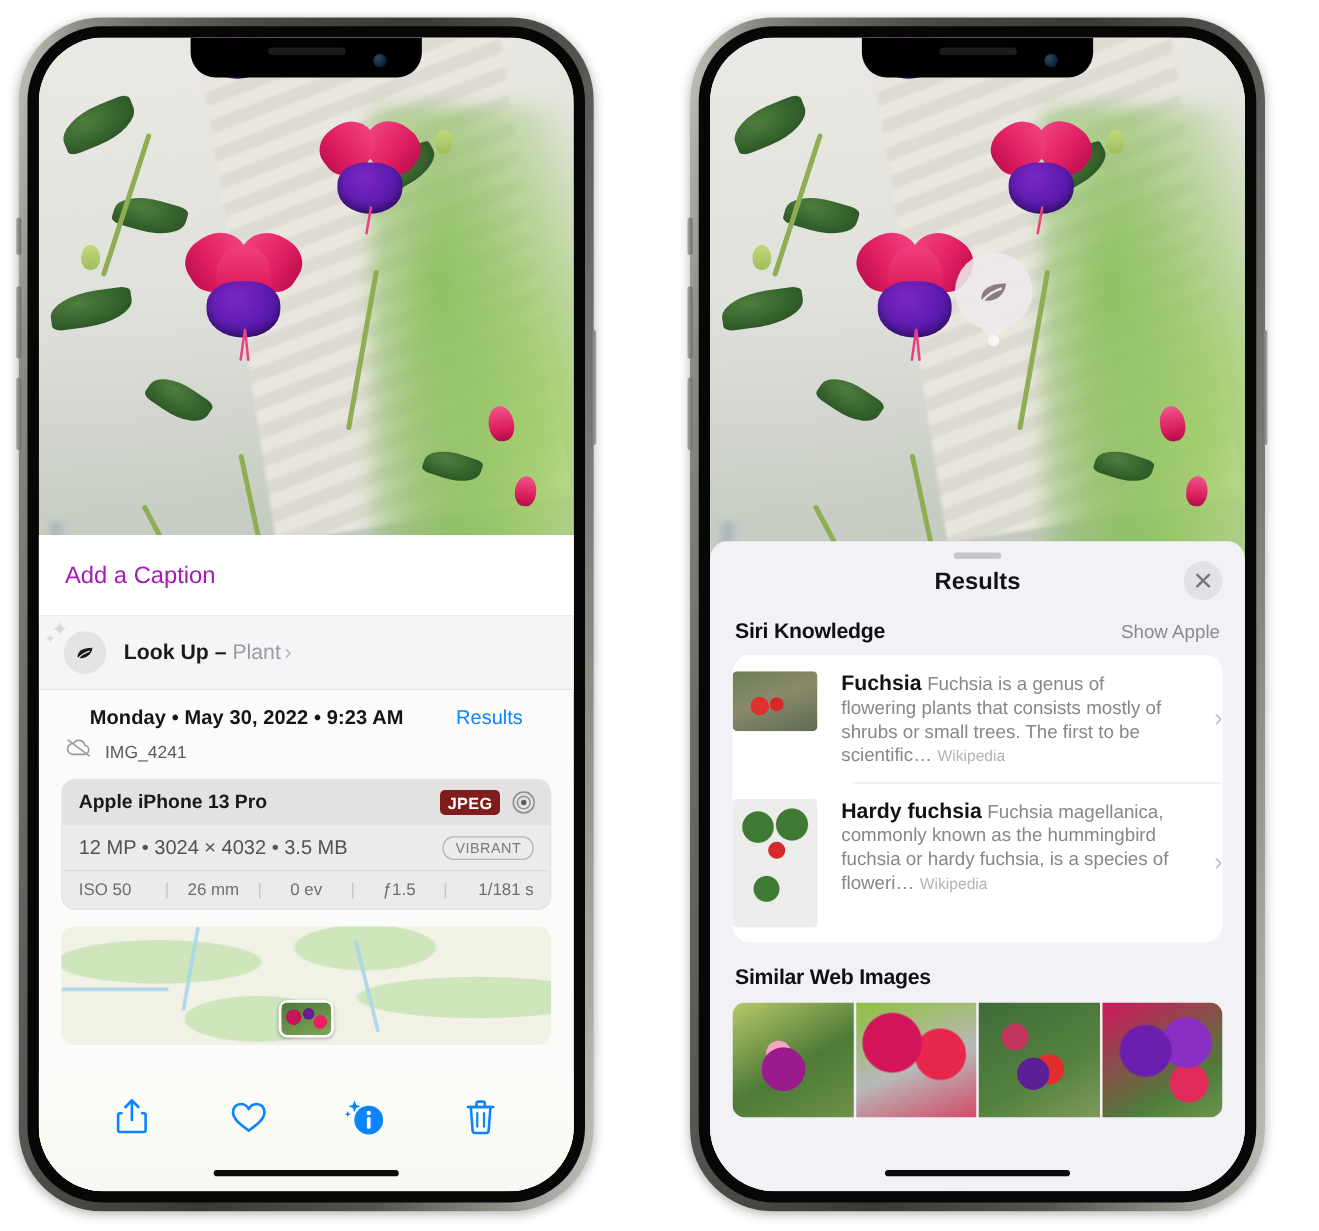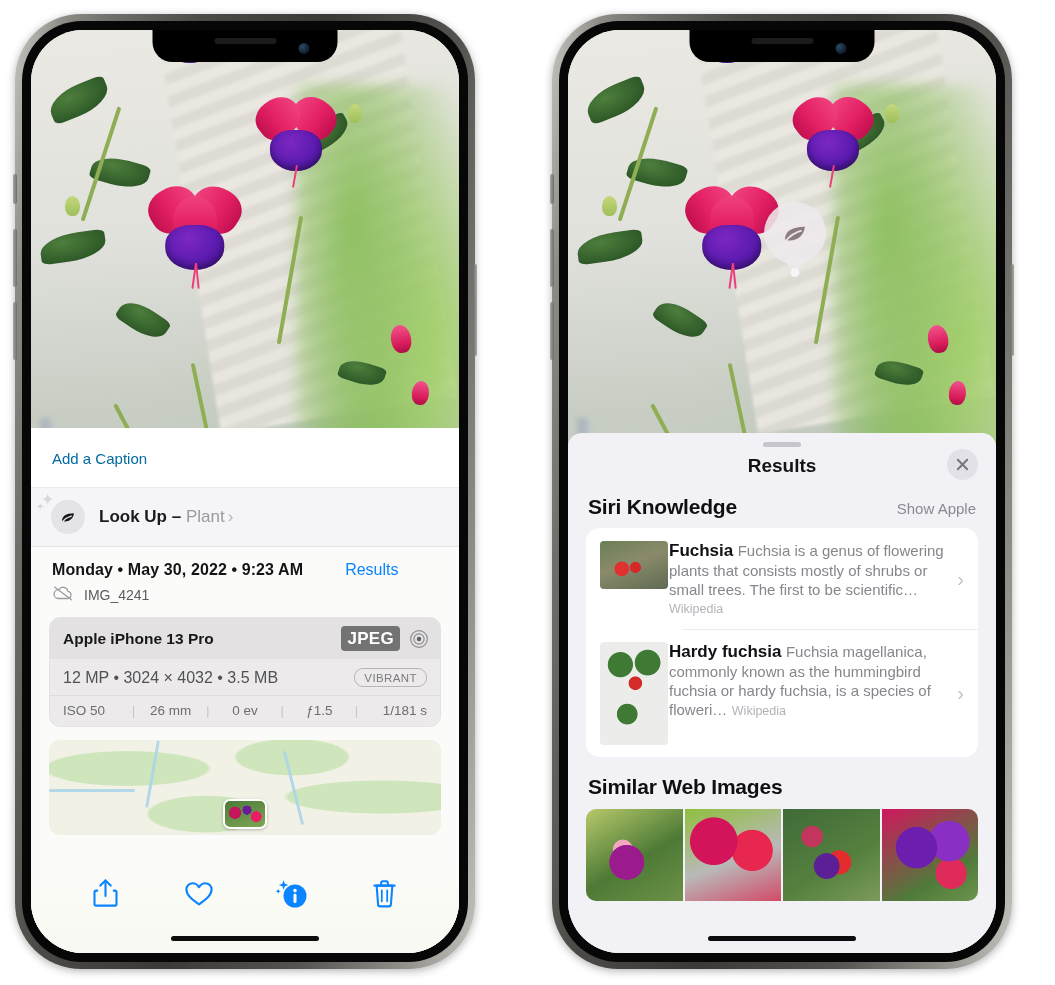--- a/index.html
+++ b/index.html
@@ -127,21 +127,21 @@
   }
   .bud.green { background: linear-gradient(180deg,#c3d87c 0%,#9fbf5a 100%); }
 
   
   .info-sheet {
     position: absolute; left:0; right:0; bottom:0; height: 525px;
     background: #fbfbfa; z-index: 20;
     display: flex; flex-direction: column;
   }
   .caption-row {
-    padding: 22px 21px 20px; font-size: 15px; color: #0369a1;
+    padding: 22px 21px 20px; font-size: 19px; color: #a21caf;
     background:#fff; border-bottom: 1px solid #eceaea;
   }
   .lookup-row {
     display: flex; align-items: center; gap: 14px;
     padding: 12px 21px 12px 20px; background: #f5f5f7;
     border-bottom: 1px solid #e6e5e6;
   }
   .leaf-badge {
     position: relative; width: 34px; height: 34px; border-radius: 50%;
     background: #e4e3e6; display:flex; align-items:center; justify-content:center; flex:0 0 auto;
@@ -149,39 +149,39 @@
   .leaf-badge .spark {
     position: absolute; color: #d8d7da; font-size: 13px; line-height: 1;
   }
   .leaf-badge .spark.a { top: -8px; left: -10px; font-size: 16px; }
   .leaf-badge .spark.b { top: 2px;  left: -15px; font-size: 10px; }
   .lookup-text { font-size: 17px; font-weight: 700; color: #1b1b1d; }
   .lookup-text .sub { font-weight: 400; color: #9a9a9f; }
   .lookup-text .chev { color: #b5b5ba; font-weight: 400; margin-left: 3px; }
 
   .meta-row {
-    padding: 14px 21px 4px; display:flex; justify-content:flex-start; align-items:flex-start;gap:42px;
+    padding: 14px 21px 4px; display:flex; justify-content:center; align-items:flex-start;gap:42px;
   }
   .meta-date { font-size: 16px; font-weight: 700; color: #141416; letter-spacing: .1px; }
   .adjust { font-size: 16px; color: #0a84ff; }
   .file-row { display:flex; align-items:center; gap: 10px; padding: 2px 21px 12px; }
   .file-name { font-size: 14px; color: #5b5b60; }
 
   .exif-card {
     margin: 0 18px; border-radius: 11px; overflow: hidden;
     background: #eceaea; border: 1px solid #e4e2e2;
   }
   .exif-head {
     display:flex; align-items:center; justify-content:space-between;
     padding: 8px 11px 8px 13px; background: #e3e1e1;
   }
   .exif-head .title { font-size: 15.5px; font-weight: 700; color: #19191b; }
   .exif-head .right { display:flex; align-items:center; gap: 9px; }
   .tag-jpeg {
-    background: #737373; color:#fff; font-size: 17px; font-weight: 700;
+    background: #7f1d1d; color:#fff; font-size: 13px; font-weight: 700;
     padding: 2.5px 6px; border-radius: 4px; letter-spacing: .3px;
   }
   .raw-icon { width: 20px; height: 20px; }
   .exif-body { padding: 9px 13px 8px; background: #eceaea; }
   .exif-l1 { font-size: 15.5px; color: #515156; margin-bottom: 4px; }
   .exif-l2row { display:flex; align-items:center; justify-content:space-between; }
   .exif-l2 { font-size: 16px; color: #515156; }
   .tag-vibrant {
     border: 1px solid #b6b5ba; color:#7b7a80; font-size: 11.5px;
     padding: 2.5px 9px; border-radius: 9px; letter-spacing: .4px;
@@ -240,24 +240,24 @@
   .results-head { position: relative; padding: 8px 0 16px; }
   .results-title { text-align:center; font-size: 19px; font-weight: 700; color:#131316; }
   .close-btn {
     position:absolute; right: 18px; top: 2px; width: 31px; height: 31px;
     border-radius: 50%; background:#e2e1e7; display:flex; align-items:center; justify-content:center;
   }
   .sec-head {
     display:flex; align-items: baseline; justify-content: space-between;
     padding: 2px 20px 9px;
   }
-  .sec-title { font-size: 21px; font-weight: 700; color:#0f0f12; letter-spacing:-.2px; }
+  .sec-title { font-size: 17px; font-weight: 700; color:#0f0f12; letter-spacing:-.2px; }
   .sec-more { font-size: 15px; color:#8a8a90; }
   .cards { margin: 0 18px; background:#fff; border-radius: 14px; overflow:hidden; }
-  .card { display:flex; align-items:flex-start; gap: 1px; padding: 13px 14px 12px; position:relative; }
+  .card { display:flex; align-items:flex-start; gap: 19px; padding: 13px 0 12px; position:relative; }
   .card + .card::before {
     content:""; position:absolute; left: 96px; right: 0; top: 0; height: 1px; background:#eceaee;
   }
   .thumb { flex:0 0 auto; border-radius: 4px; overflow:hidden; }
   .thumb.t1 {
     width: 68px; height: 48px;
     background:
       radial-gradient(circle at 32% 58%, #e03030 0 13%, rgba(0,0,0,0) 14%),
       radial-gradient(circle at 52% 55%, #d62828 0 12%, rgba(0,0,0,0) 13%),
       linear-gradient(160deg,#6b7f56 0%,#8a8a6a 45%,#5e6b52 100%);

